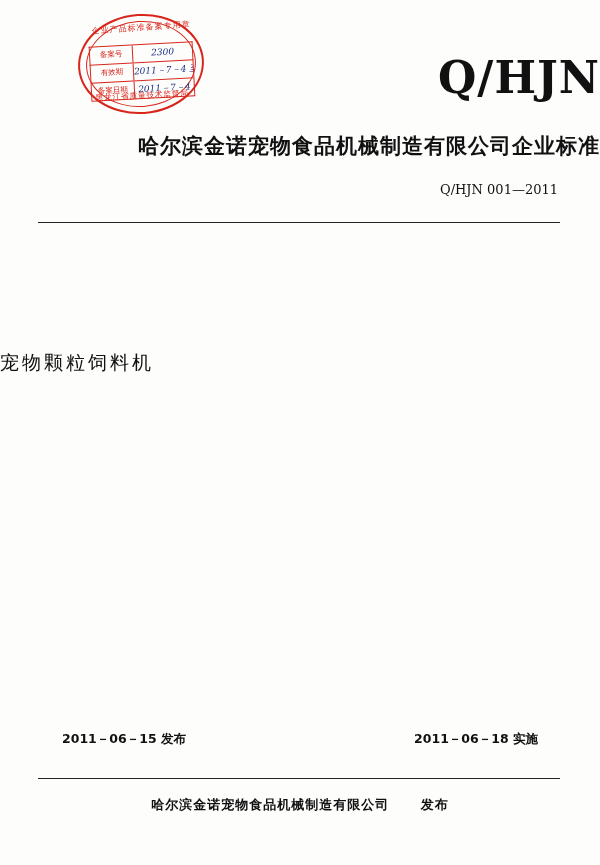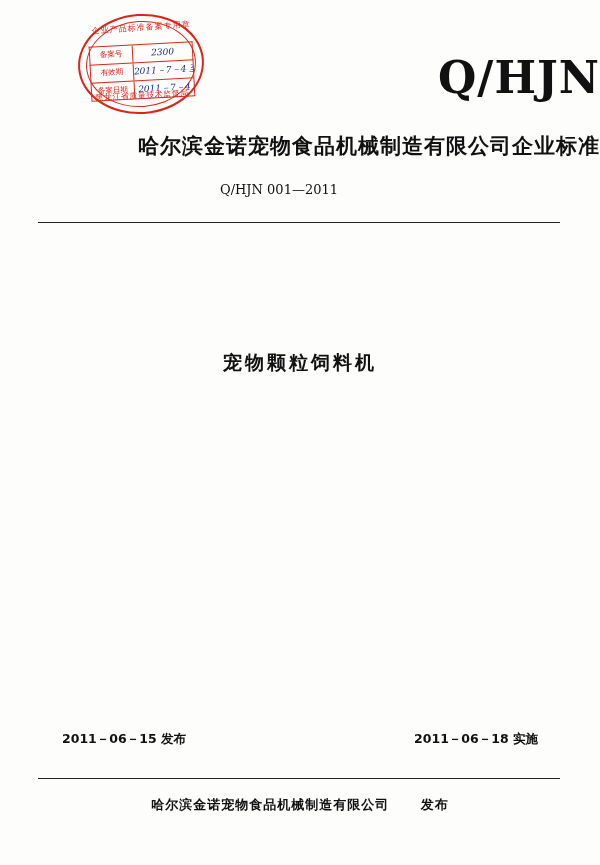--- a/index.html
+++ b/index.html
@@ -134,43 +134,43 @@
     font-weight: bold;
     color: #111;
     letter-spacing: 1px;
     font-family: "DejaVu Sans", sans-serif;
   }
   .doc-number {
     position: absolute;
     left: 0;
     top: 182px;
     width: 558px;
-    text-align: center;
+    text-align: right;
     font-size: 13px;
     color: #111;
     font-family: "DejaVu Serif", serif;
   }
   .rule-top {
     position: absolute;
     left: 38px;
     top: 222px;
     width: 522px;
     height: 1px;
     background: #222;
   }
 
   
   .doc-title {
     position: absolute;
     left: 0;
     top: 350px;
     width: 600px;
-    text-align: center;
+    text-align: left;
     font-size: 19px;
-    font-weight: bold;
+    font-weight: normal;
     letter-spacing: 3px;
     color: #111;
     font-family: "DejaVu Sans", sans-serif;
   }
 
   
   .dates {
     position: absolute;
     left: 62px;
     top: 731px;

